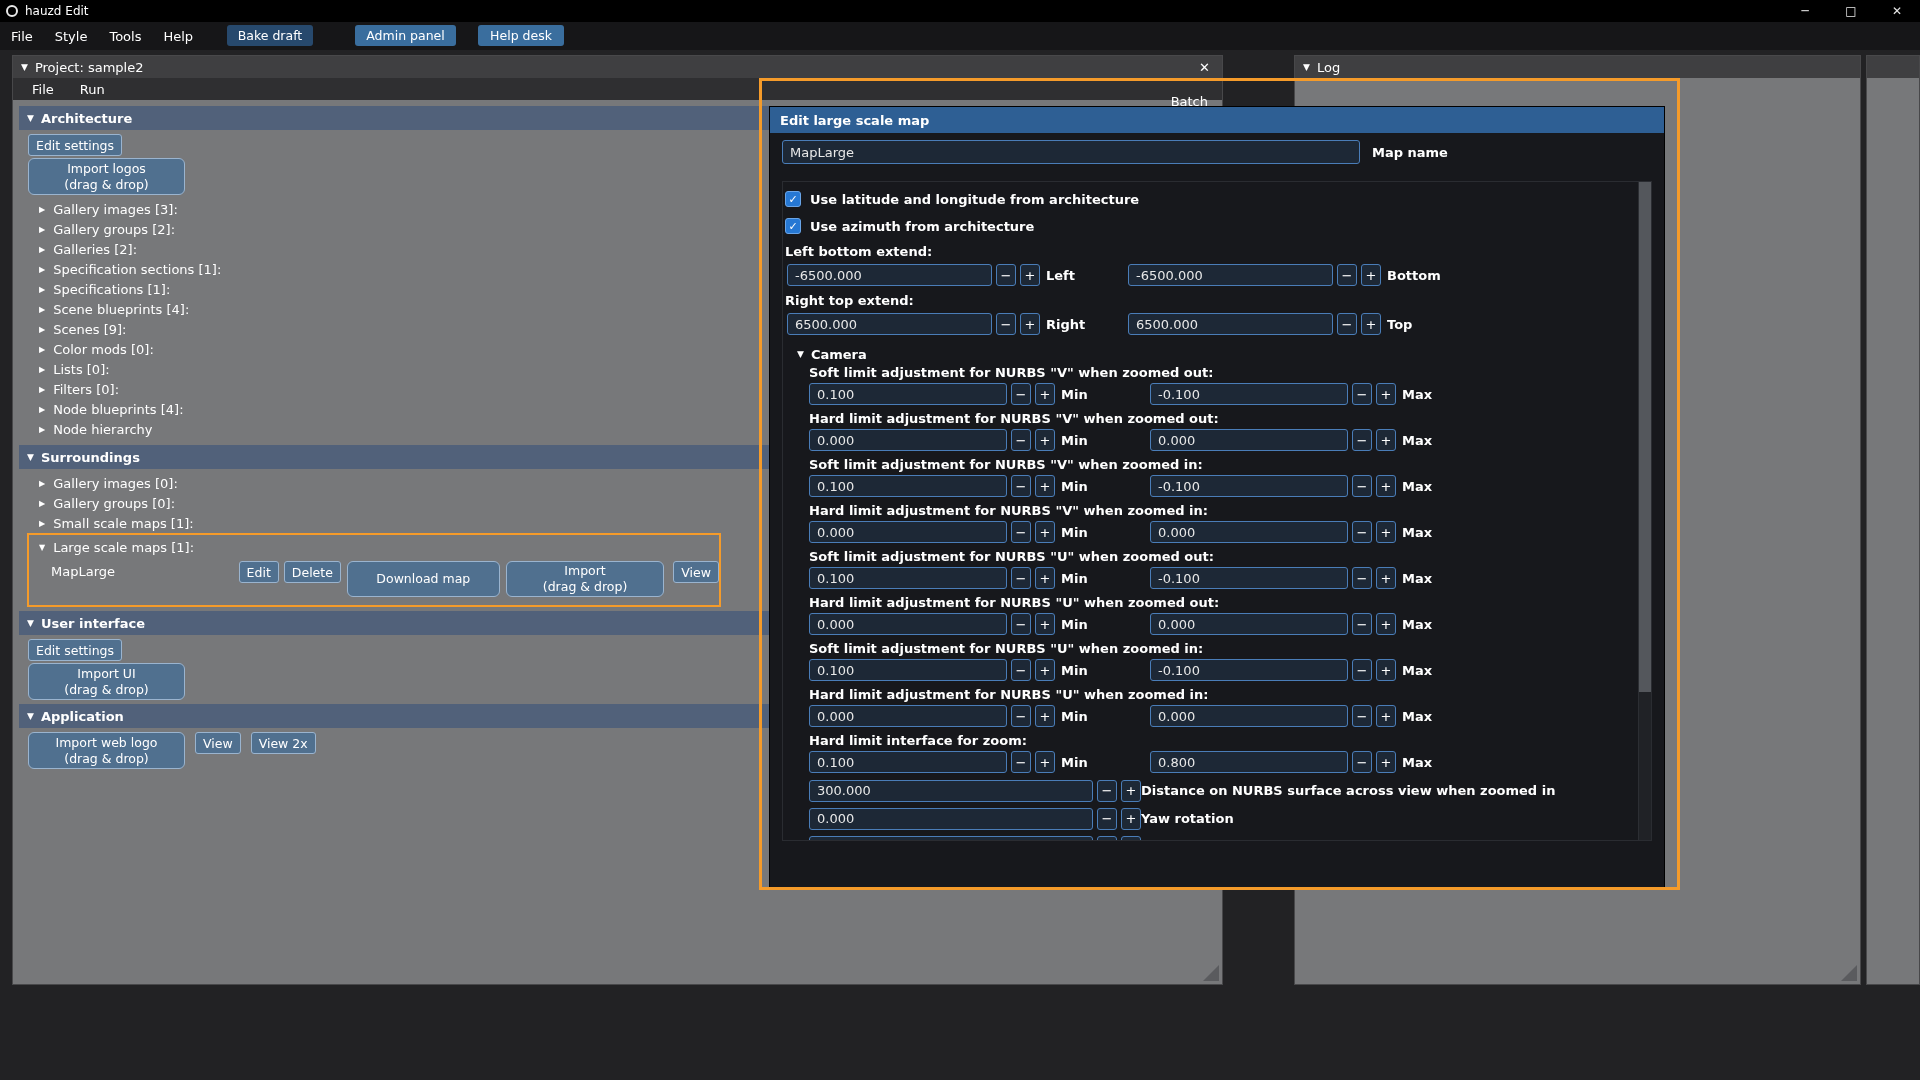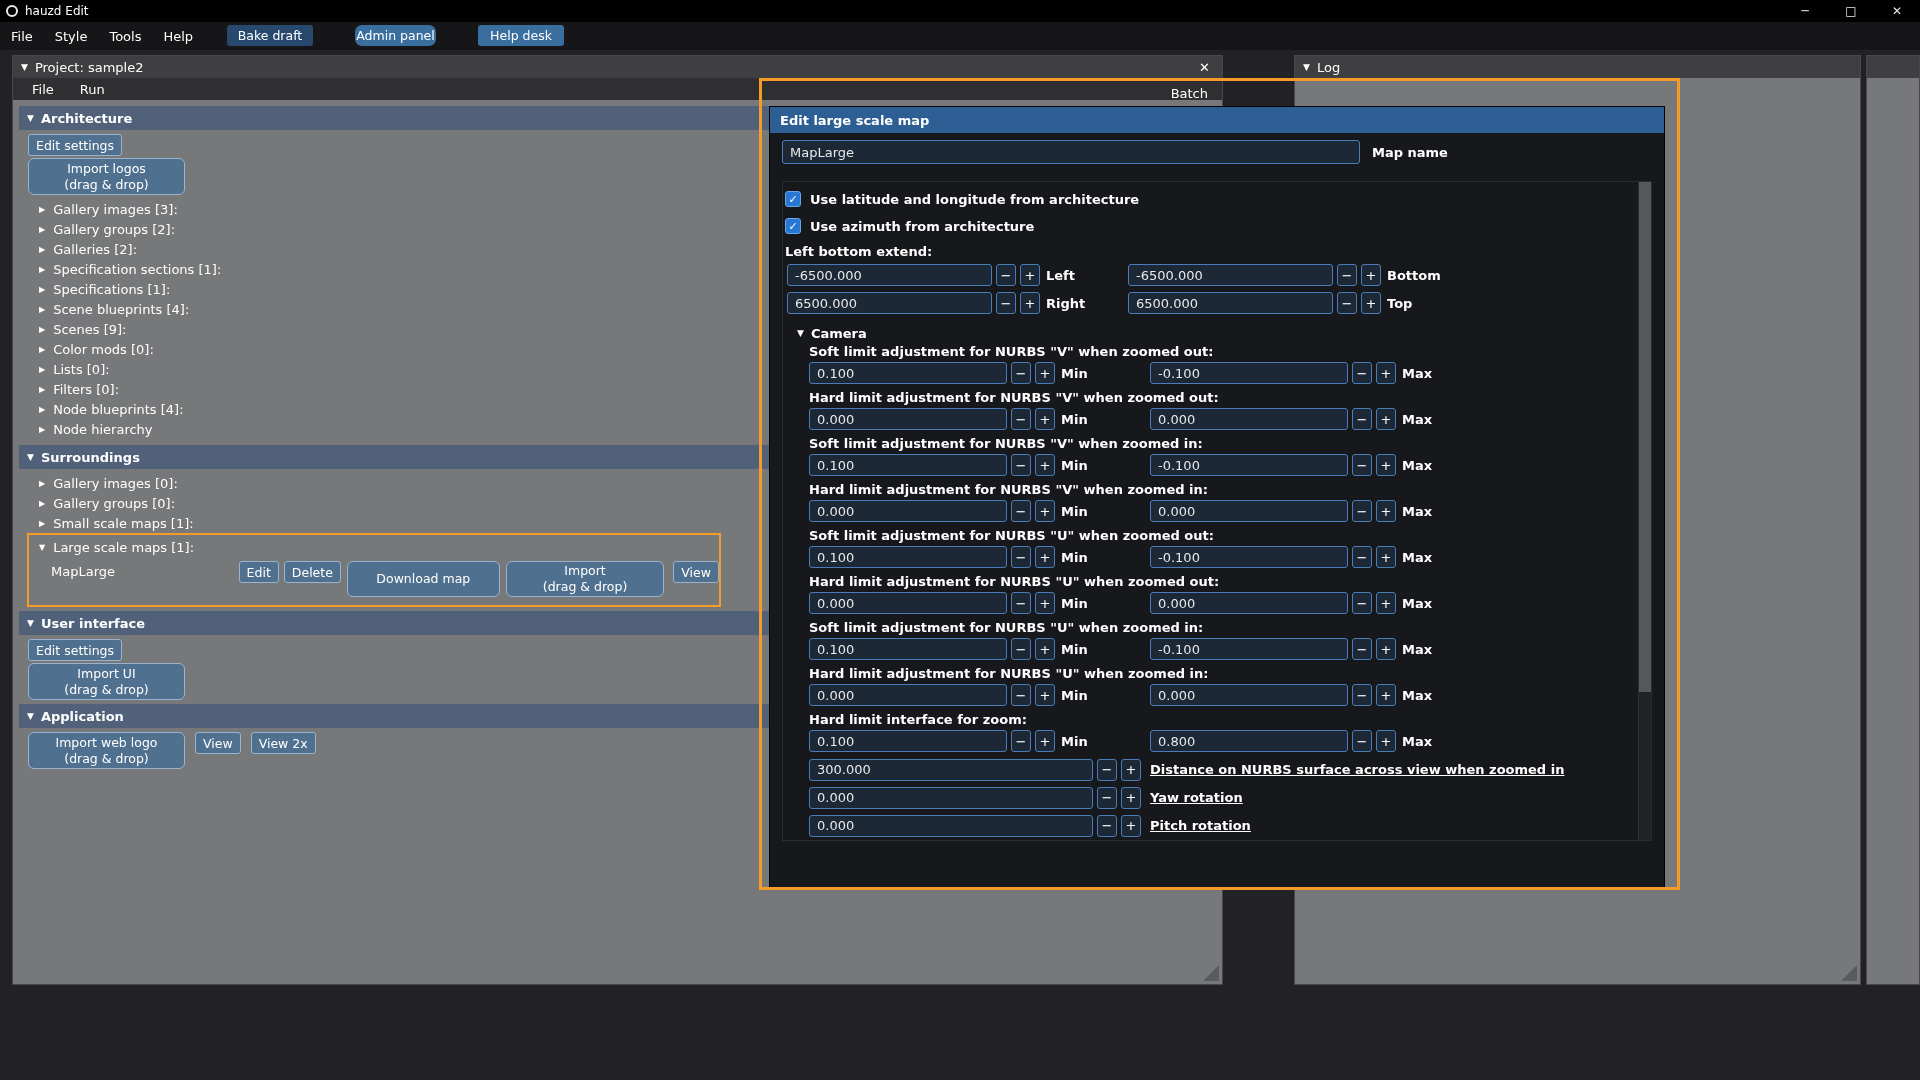--- a/index.html
+++ b/index.html
@@ -15,33 +15,33 @@
   .win-btn { width:46px; height:22px; display:flex; align-items:center; justify-content:center;
              font-size:12px; color:#e8e8e8; cursor:default; }
 
   
   .menubar { position:absolute; left:0; top:22px; width:1920px; height:28px; background:#161618;
              display:flex; align-items:center; font-size:13px; }
   .menu-item { padding:0 11px; height:100%; display:flex; align-items:center; }
   .mbtn { position:absolute; top:25px; height:21px; border-radius:3px; font-size:12.5px;
           display:flex; align-items:center; justify-content:center; color:#fff; }
   .mbtn-bake  { left:227px; width:86px;  background:#27496d; }
-  .mbtn-admin { left:355px; width:81px; background:#3a6e9e;border-radius:7px; }
+  .mbtn-admin { left:355px; width:101px; background:#3a6e9e; }
   .mbtn-help  { left:478px; width:86px;  background:#3a6e9e; }
 
   
   .panel { position:absolute; background:#77787a; border:1px solid #48484a; z-index:10; }
   .panel-header { height:22px; background:#3f3f41; display:flex; align-items:center;
                   padding:0 8px; font-size:13px; }
   .tri { font-size:9px; margin-right:7px; }
   .tri-item { font-size:8px; margin-right:8px; }
   .close-x { margin-left:auto; font-size:13px; padding:0 4px; }
   .panel-menu { height:22px; background:#2f2f31; display:flex; align-items:center;
                 padding-left:19px; gap:26px; font-size:13px; position:relative; }
-  .batch-chip { position:absolute; right:6px; top:6px; height:18px; padding:0 8px;
+  .batch-chip { position:absolute; right:6px; top:14px; height:18px; padding:0 8px;
                 display:flex; align-items:center; font-size:13px; color:#fff; }
   .panel-body { padding:4px; font-size:13px; }
   .sect-h { height:24px; background:#51617a; display:flex; align-items:center;
             padding:0 8px; font-weight:600; margin:2px 2px 4px 2px; }
   .pbtn { display:inline-flex; align-items:center; justify-content:center; background:#50708f;
           border:1px solid #9ab4cf; border-radius:3px; height:22px; padding:0 7px;
           font-size:12.5px; color:#fff; font-family:inherit; }
   .bigbtn { width:157px; height:37px; border-radius:6px; display:flex; flex-direction:column;
             align-items:center; justify-content:center; line-height:16px; background:#50708f;
             border:1px solid #9ab4cf; color:#fff; font-size:12.5px; font-family:inherit; }
@@ -91,21 +91,21 @@
            color:#fff; display:flex; align-items:center; justify-content:center; font-size:13px;
            margin-left:4px; font-family:inherit; }
   .sp-label { margin-left:6px; font-weight:600; }
   .extw { width:82px; }
   .minw { width:89px; }
   .flabel { height:17px; line-height:17px; font-weight:600; }
   .ind24 { margin-left:24px; }
   .ind2 { margin-left:2px; }
   .cam-header { display:flex; align-items:center; height:20px; margin:8px 0 0 12px; font-weight:600; }
   .single-row { display:flex; align-items:center; height:25px; margin:0 0 3px 24px; }
-  .single-lbl { margin-left:9px; font-weight:600;text-decoration:underline; }
+  .single-lbl { font-weight:600; }
   .modal-btns { display:flex; margin-top:8px; }
   .dlgbtn { height:24px; background:#2e5f94; border:none; border-radius:3px; color:#fff;
             display:flex; align-items:center; justify-content:center; font-weight:600;
             font-size:13px; font-family:inherit; }
   .btn-ok { width:98px; }
   .btn-cancel { width:98px; margin-left:12px; }
   .btn-reset { width:200px; margin-left:93px; }
 
   .modal-outline { position:absolute; left:759px; top:78px; width:921px; height:812px;
                    border:3px solid #f59b2a; z-index:60; pointer-events:none; }
@@ -333,20 +333,21 @@
         <div class="spin-row ind2">
           <input class="tinput w205" readonly="" value="-6500.000" style="">
           <button class="spbtn">−</button>
           <button class="spbtn">+</button>
           <span class="sp-label extw">Left</span>
           <input class="tinput w205" readonly="" value="-6500.000" style="">
           <button class="spbtn">−</button>
           <button class="spbtn">+</button>
           <span class="sp-label">Bottom</span>
         </div>
+        <div class="ext-label">Right top extend:</div>
         <div class="spin-row ind2">
           <input class="tinput w205" readonly="" value="6500.000" style="">
           <button class="spbtn">−</button>
           <button class="spbtn">+</button>
           <span class="sp-label extw">Right</span>
           <input class="tinput w205" readonly="" value="6500.000" style="">
           <button class="spbtn">−</button>
           <button class="spbtn">+</button>
           <span class="sp-label">Top</span>
         </div>

